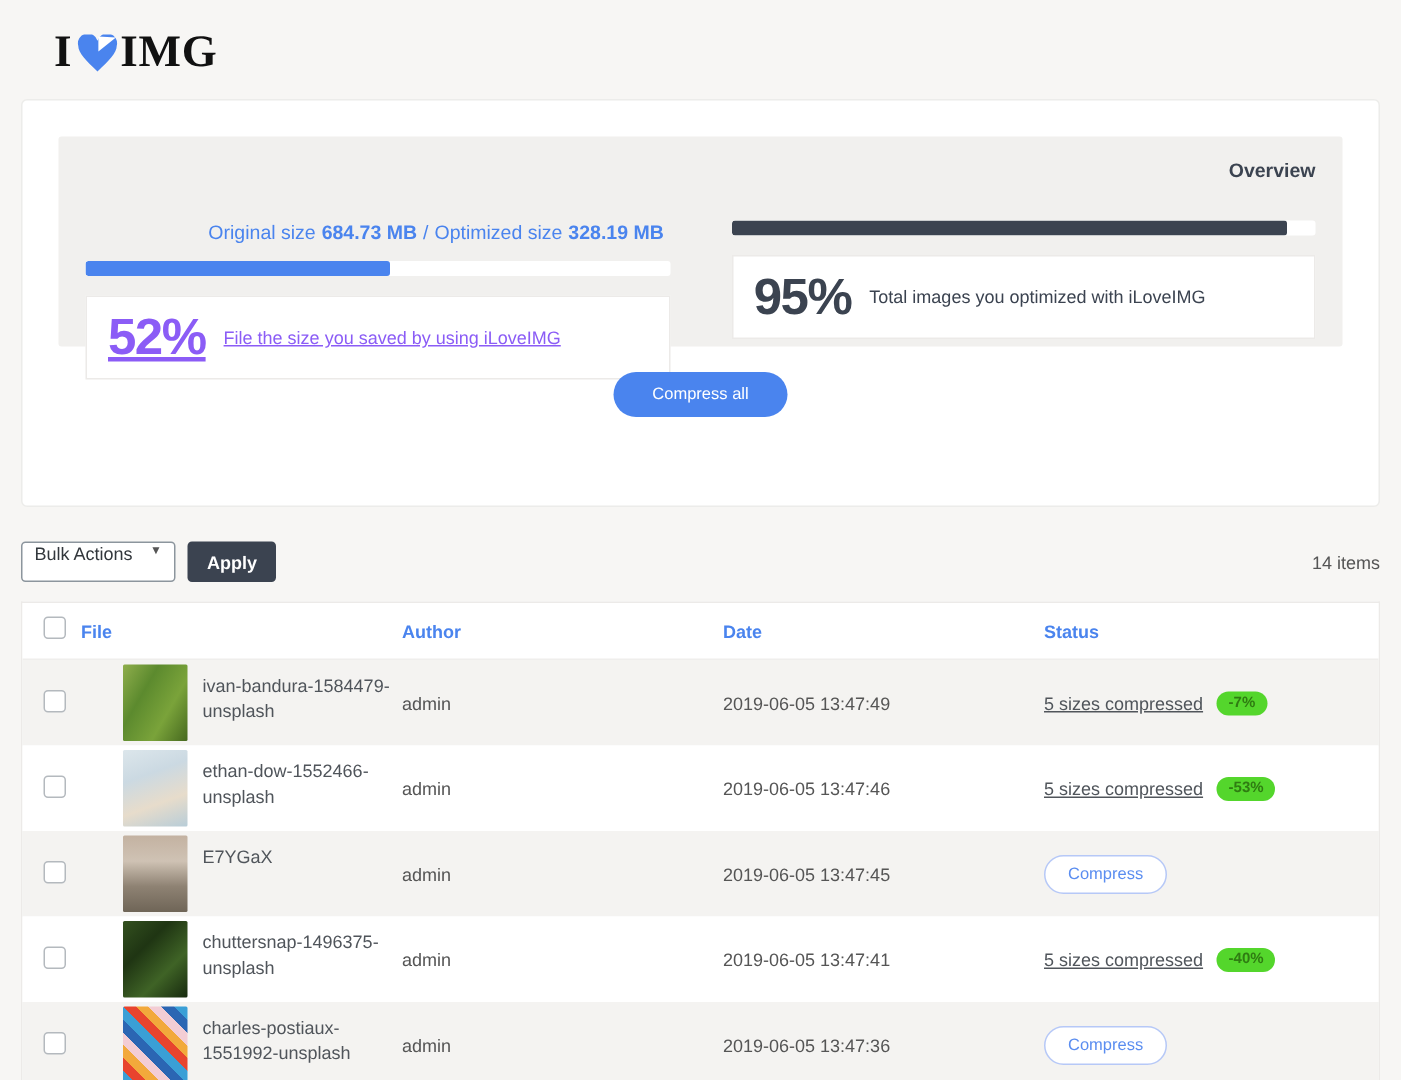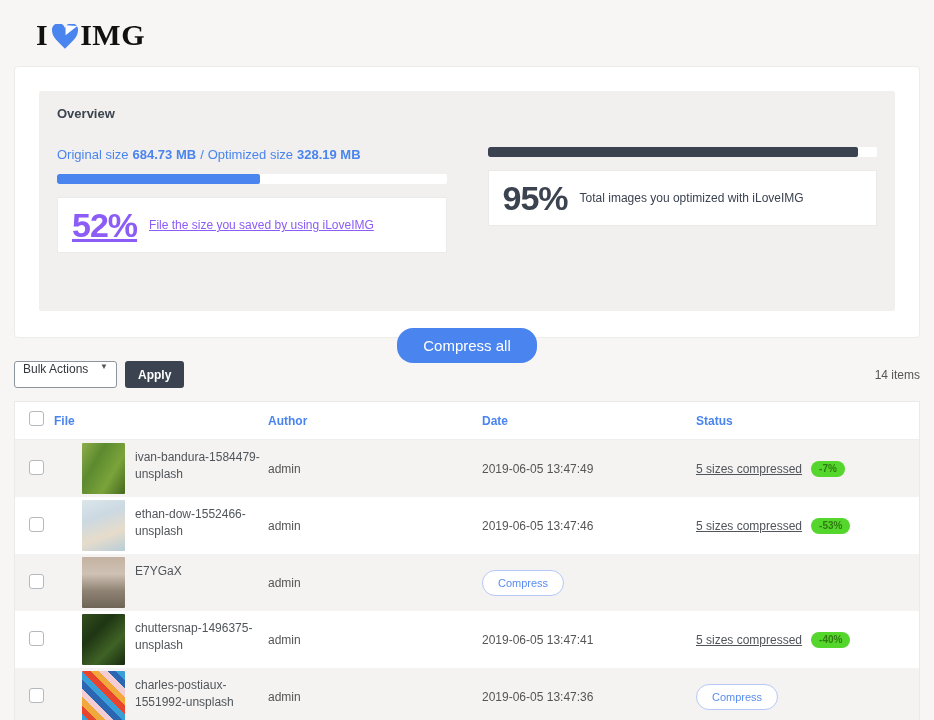--- a/index.html
+++ b/index.html
@@ -11,39 +11,39 @@
   }
   
   .topbar { padding:18px 0 0 36px; height:58px; }
   .logo { display:flex; align-items:center; font-family:"Liberation Serif", serif; font-weight:bold; font-size:30px; color:#111; letter-spacing:.5px; }
   .logo .heart { width:28px; height:26px; margin:2px 1px 0 3px; display:inline-block; }
   
   .card {
     background:#fff; border:1px solid #ececea; border-radius:4px;
     margin:8px 14px 0; height:272px; padding:24px;
   }
-  .panel { background:#f1f0ee; border-radius:2px; height:220px; padding:15px 18px; }
+  .panel { background:#f1f0ee; border-radius:2px; height:140px; padding:15px 18px;text-align:right; }
   .panel h3 { font-size:13px; font-weight:bold; color:#3b4350; margin-bottom:26px; }
   .cols { display:flex; justify-content:space-between; }
   .col { width:47.5%; }
   .lbl { font-size:13px; margin-bottom:12px; white-space:nowrap; }
   .lbl span, .lbl b { margin-right:4px; }
   .col-blue .lbl { color:#4a84ee; }
   .col-dark .lbl { color:#3b4350; }
   .track { background:#fff; height:10px; width:100%; border-radius:2px; overflow:hidden; margin-bottom:13px; }
   .fill { height:100%; border-radius:2px; }
   .statbox { background:#fff; border:1px solid #eceae8; height:56px; display:flex; align-items:center; padding:0 14px; }
   .pct { font-size:34px; font-weight:bold; letter-spacing:-1px; }
   .col-blue .pct, .col-blue .desc { color:#8b5cf6;text-decoration:underline; }
   .col-dark .pct, .col-dark .desc { color:#3b4350; }
   .desc { font-size:12px; margin-left:12px; }
   .cta-wrap { text-align:center; margin-top:17px; }
   .cta {
     background:#4a84ee; color:#fff; border:none; border-radius:16px;
-    font-size:15px; padding:9px 26px; cursor:pointer; font-family:inherit;
+    font-size:11px; padding:9px 26px; cursor:pointer; font-family:inherit;
   }
   
   .toolbar { margin:23px 14px 13px; display:flex; align-items:center; font-size:12px; }
   .select {
     background:#fff; border:1px solid #8c959d; border-radius:3px;
     height:27px; width:103px; display:flex; align-items:flex-start; justify-content:space-between;
     padding:0 8px; color:#32373c; cursor:pointer;
   }
   .select .caret { font-size:8px; color:#555; }
   .apply {
@@ -171,20 +171,21 @@
         </div>
   </div>
 
   <div class="tr row">
     <div><span class="checkbox"></span></div>
     <div class="td-file">
       <span class="thumb" style="background: linear-gradient(rgb(195, 178, 161), rgb(207, 194, 180), rgb(142, 130, 115), rgb(111, 101, 87));"></span>
       <span class="fname">E7YGaX</span>
     </div>
     <div>admin</div>
+    <div>2019-06-05 13:47:45</div>
     <div class="td-status">
           <button class="compress-btn">Compress</button>
         </div>
   </div>
 
   <div class="tr row">
     <div><span class="checkbox"></span></div>
     <div class="td-file">
       <span class="thumb" style="background: linear-gradient(135deg, rgb(51, 80, 31), rgb(31, 53, 19), rgb(63, 99, 38), rgb(23, 42, 14));"></span>
       <span class="fname">chuttersnap-1496375-unsplash</span>

